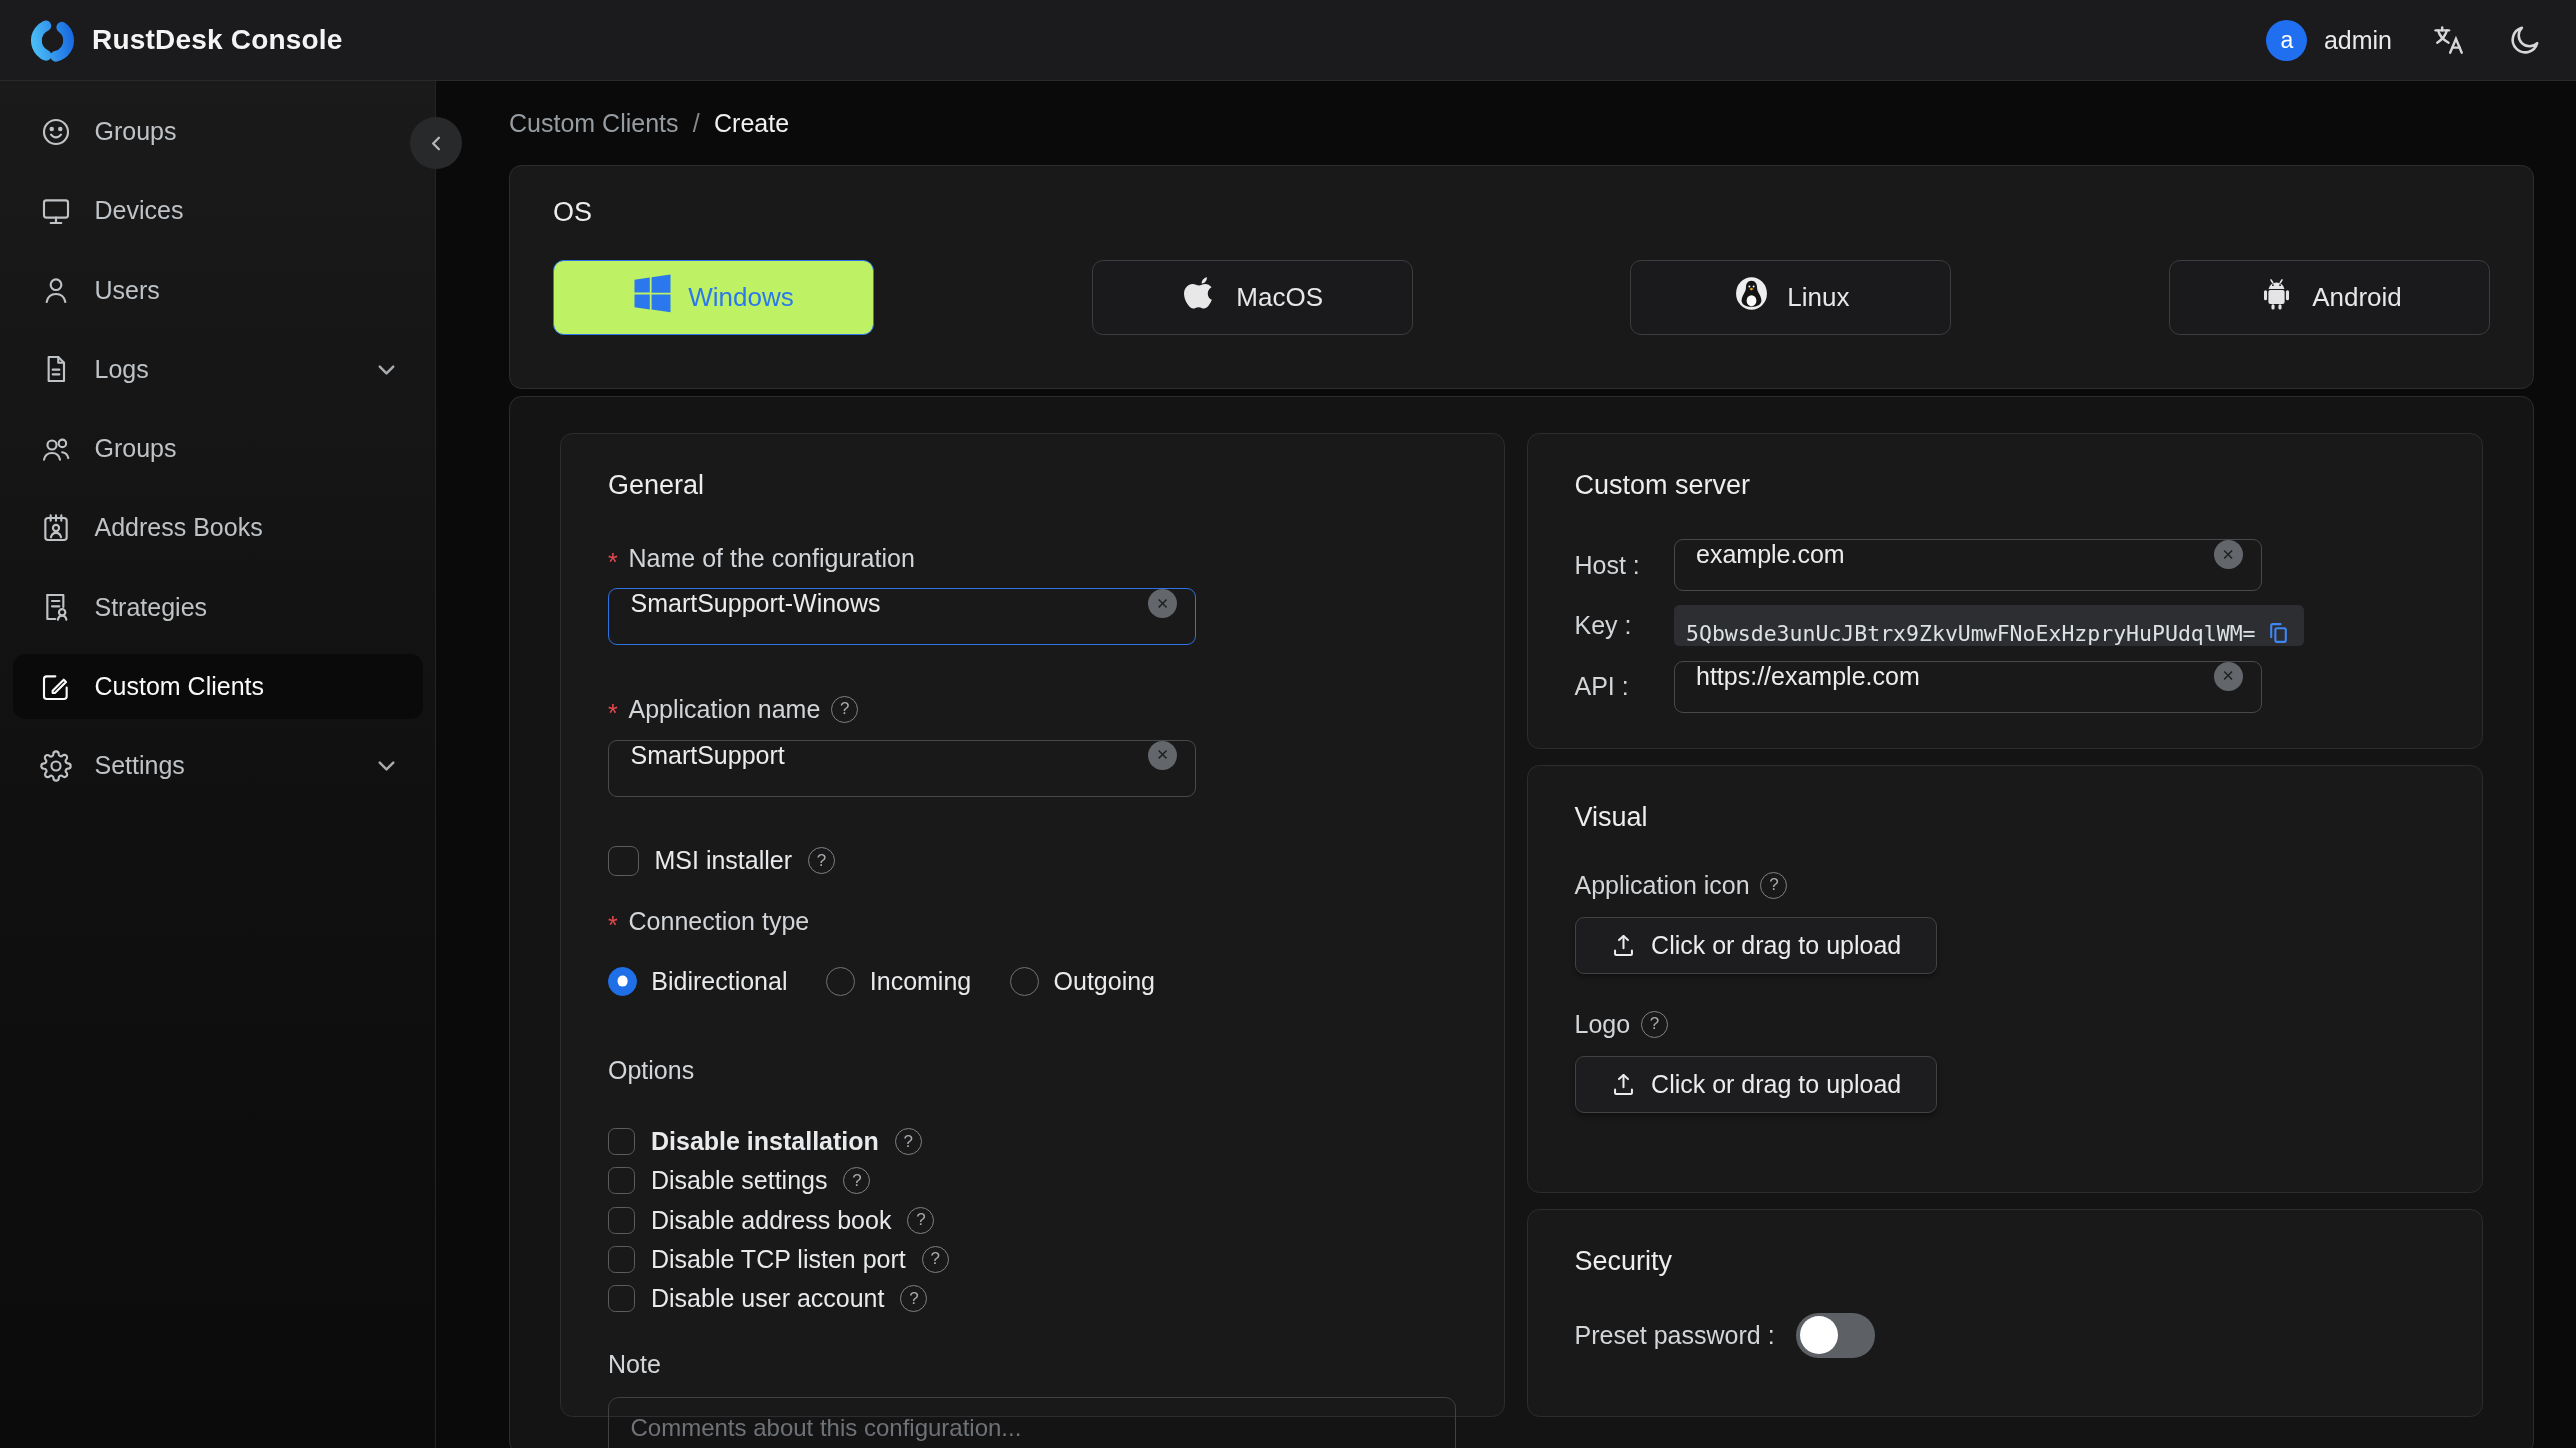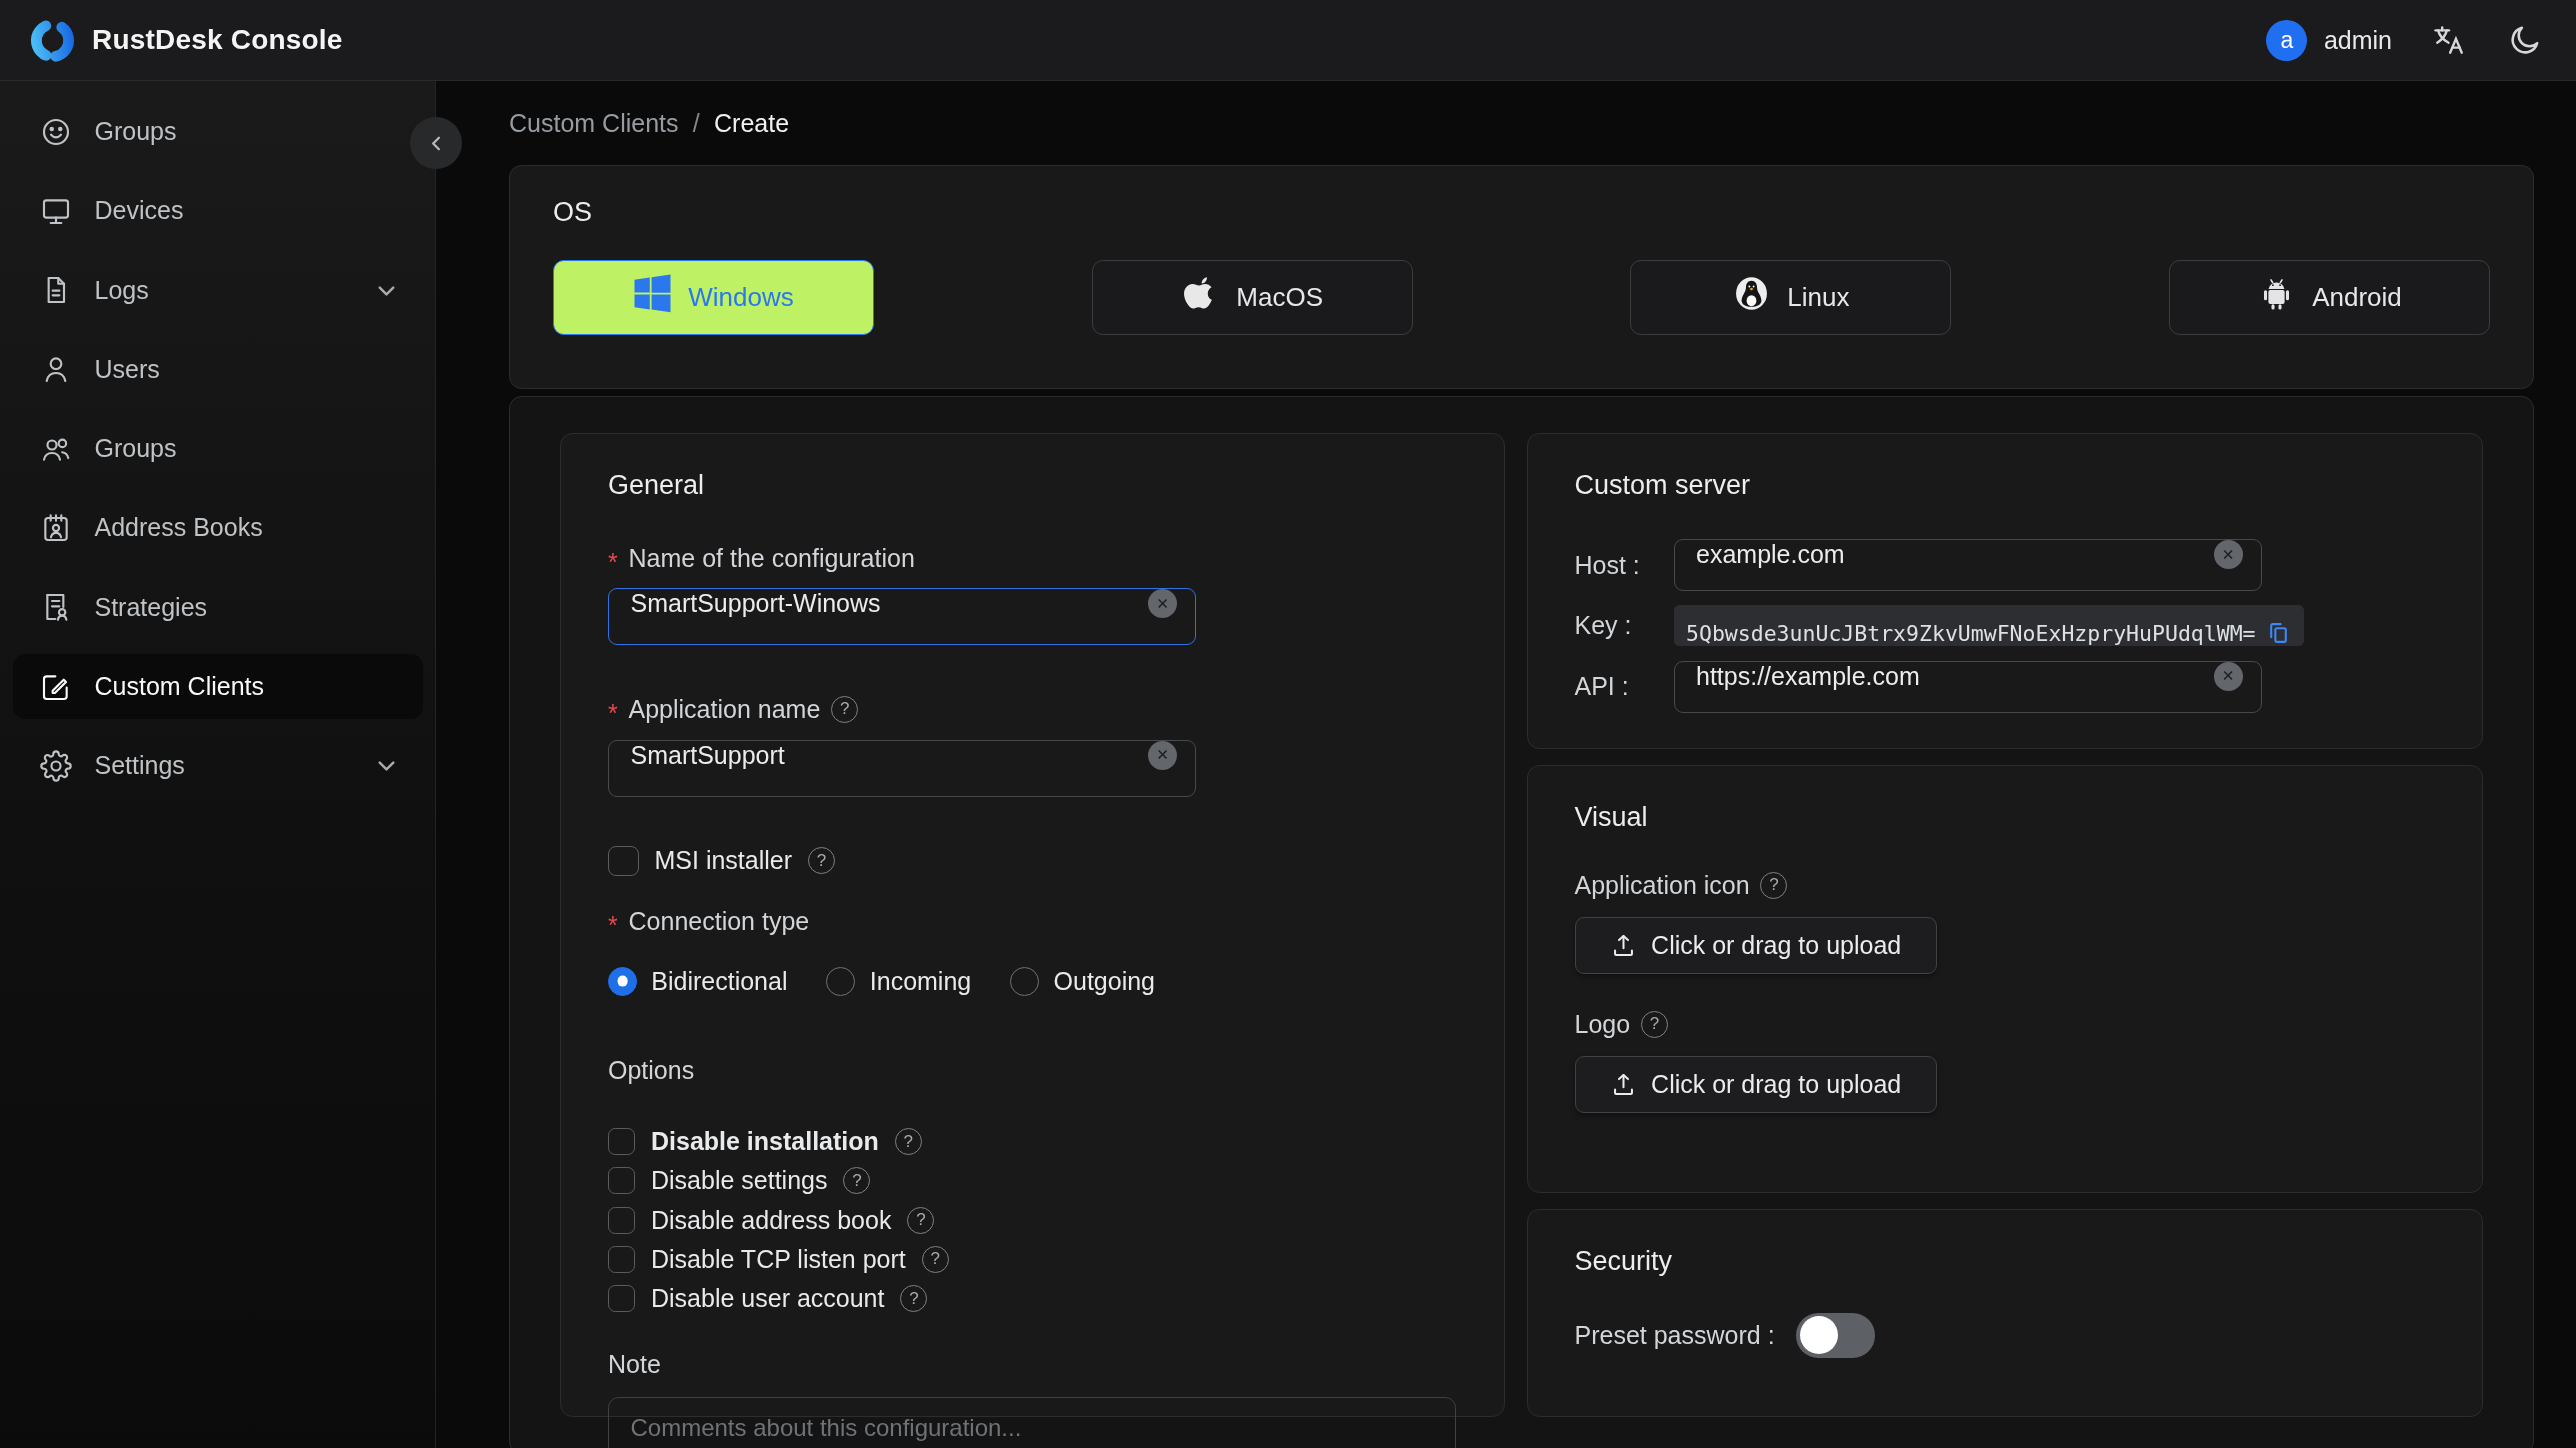--- a/index.html
+++ b/index.html
@@ -219,42 +219,42 @@
           <rect x="3" y="4" width="18" height="13" rx="1.8"></rect>
             <path d="M12 17v4"></path>
             <path d="M8 21h8"></path>
         </svg>
       </span>
       <span>Devices</span>
     </div>
 
     <div class="side-item">
       <span class="sicon">
+        <svg viewBox="0 0 24 24" fill="none" stroke="currentColor" stroke-width="1.6" stroke-linecap="round">
+          <circle cx="12" cy="8" r="4"></circle>
+            <path d="M5 21c.8-3.9 3.6-6 7-6s6.2 2.1 7 6"></path>
+        </svg>
+      </span>
+      <span>Users</span>
+    </div>
+
+    <div class="side-item">
+      <span class="sicon">
         <svg viewBox="0 0 24 24" fill="none" stroke="currentColor" stroke-width="1.6" stroke-linecap="round" stroke-linejoin="round">
           <path d="M6.5 3h7.2L18 7.3V21H6.5z"></path>
             <path d="M13.7 3v4.3H18"></path>
             <path d="M9.5 12.5h5M9.5 16h5"></path>
         </svg>
       </span>
       <span>Logs</span>
       <span class="chev">
         <svg viewBox="0 0 24 24" fill="none" stroke="currentColor" stroke-width="2.2" stroke-linecap="round" stroke-linejoin="round">
             <path d="M6 9.5l6 6 6-6"></path>
           </svg>
       </span>
-    </div>
-
-    <div class="side-item">
-      <span class="sicon">
-        <svg viewBox="0 0 24 24" fill="none" stroke="currentColor" stroke-width="1.6" stroke-linecap="round">
-          <circle cx="12" cy="8" r="4"></circle>
-            <path d="M5 21c.8-3.9 3.6-6 7-6s6.2 2.1 7 6"></path>
-        </svg>
-      </span>
-      <span>Users</span>
     </div>
 
     <div class="side-item">
       <span class="sicon">
         <svg viewBox="0 0 24 24" fill="none" stroke="currentColor" stroke-width="1.6" stroke-linecap="round">
           <circle cx="9" cy="9" r="3.4"></circle>
             <path d="M3 20c.6-3.2 2.9-5 6-5s5.4 1.8 6 5"></path>
           <circle cx="16.8" cy="7.8" r="2.8"></circle>
             <path d="M16.6 14.4c2.5.3 4.1 1.9 4.6 4.4"></path>
         </svg>

